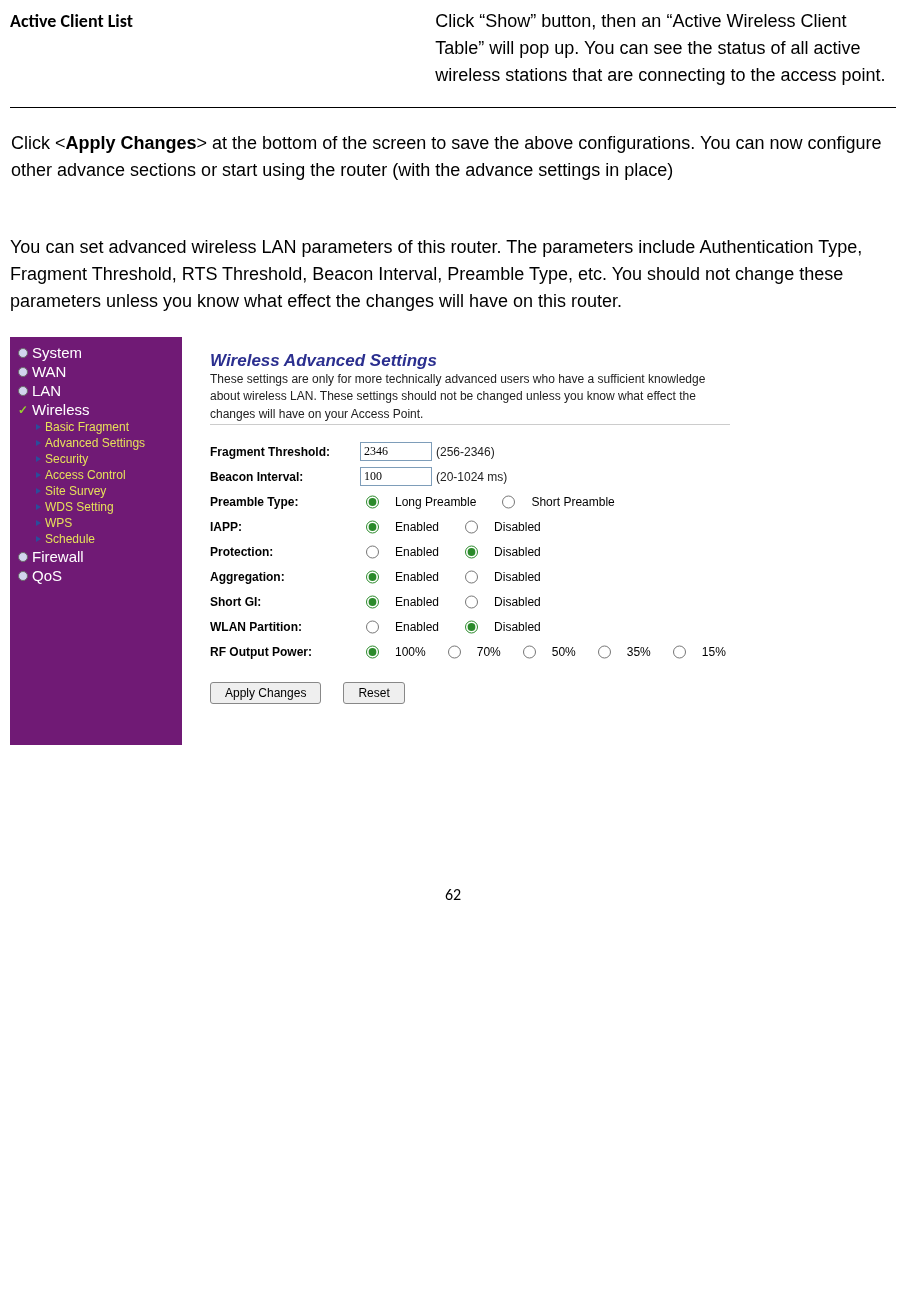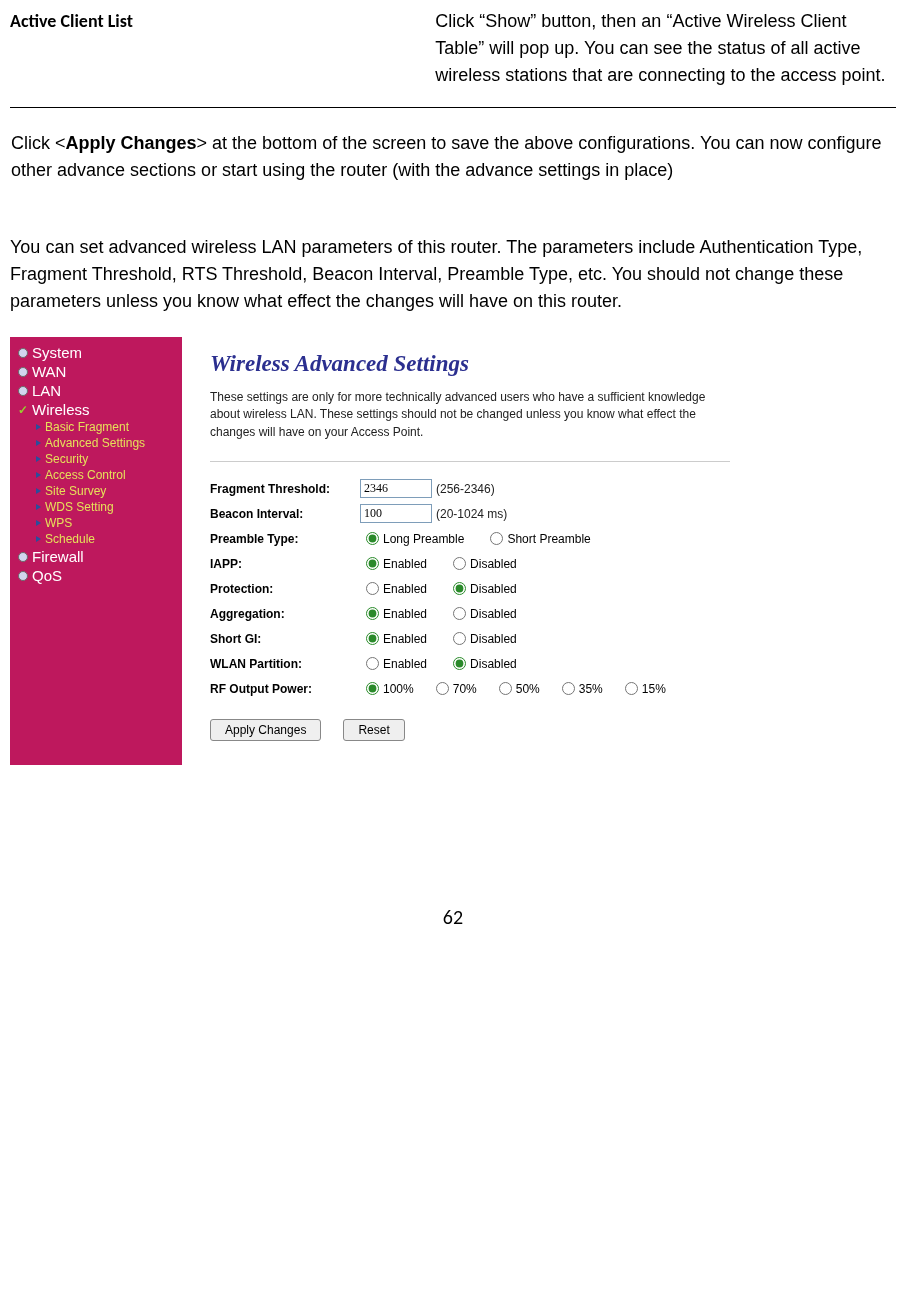--- a/index.html
+++ b/index.html
@@ -83,21 +83,21 @@
   }
   .r-sep {
     padding: 0 2px;
   }
   .r-body {
     display: flex;
     background: #fff;
   }
   .r-sidebar {
     width: 172px;
-    background: #be185d;
+    background: #701a75;
     padding: 6px 0 160px 0;
   }
   .r-sidebar .top-item {
     display: flex;
     align-items: center;
     gap: 4px;
     padding: 1px 8px;
     color: #fff;
     font-size: 15px;
   }
@@ -138,33 +138,31 @@
     border-bottom: 3px solid transparent;
     border-left: 5px solid #2a4e9b;
     flex-shrink: 0;
   }
   .r-main {
     flex: 1;
     padding: 14px 18px 24px 28px;
   }
   .r-title {
     color: #2b2f8f;
-    font-size: 23px;
+    font-size: 17px;
     font-weight: bold;
     font-style: italic;
-    margin-bottom: 12px;
-    font-family: Liberation Serif, serif;
   }
   .r-desc {
     font-size: 12px;
     color: #222;
     line-height: 1.45;
     max-width: 520px;
     border-bottom: 1px solid #ccc;
-    padding-bottom: 20px;
+    padding-bottom: 1px;
     margin-bottom: 14px;
   }
   .r-form {
     font-size: 12px;
   }
   .r-row {
     display: flex;
     align-items: center;
     height: 25px;
   }
@@ -184,41 +182,40 @@
     padding-left: 4px;
     color: #222;
   }
   .r-radio-group {
     display: flex;
     align-items: center;
     gap: 6px;
   }
   .r-radio {
     display: inline-flex;
-    align-items: center;
-    gap: 4px;
+    gap: 16px;
     padding-left: 6px;
   }
   .r-radio input { margin: 0; accent-color: #2a8a2a; }
   .r-buttons {
     margin-top: 18px;
     display: flex;
     gap: 22px;
   }
   .r-btn {
     font-family: inherit;
     font-size: 12px;
     background: #efefef;
     border: 1px solid #888;
     border-radius: 3px;
     padding: 3px 14px;
   }
   .pgnum {
     text-align: center;
-    font-size: 20px;
+    font-size: 16px;
     margin-top: 140px;
     padding-bottom: 20px;
     font-family: Calibri, Arial, sans-serif;
   }
 </style>
 </head>
 <body>
 
 <div class="page">
 

